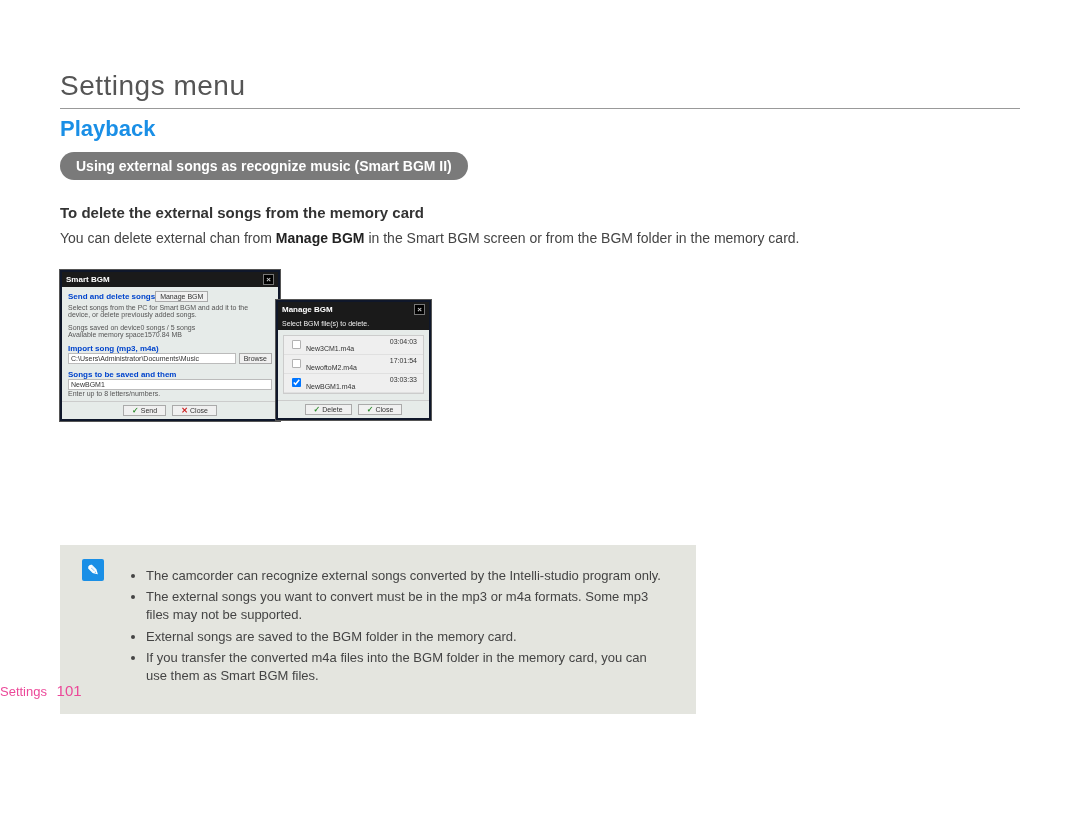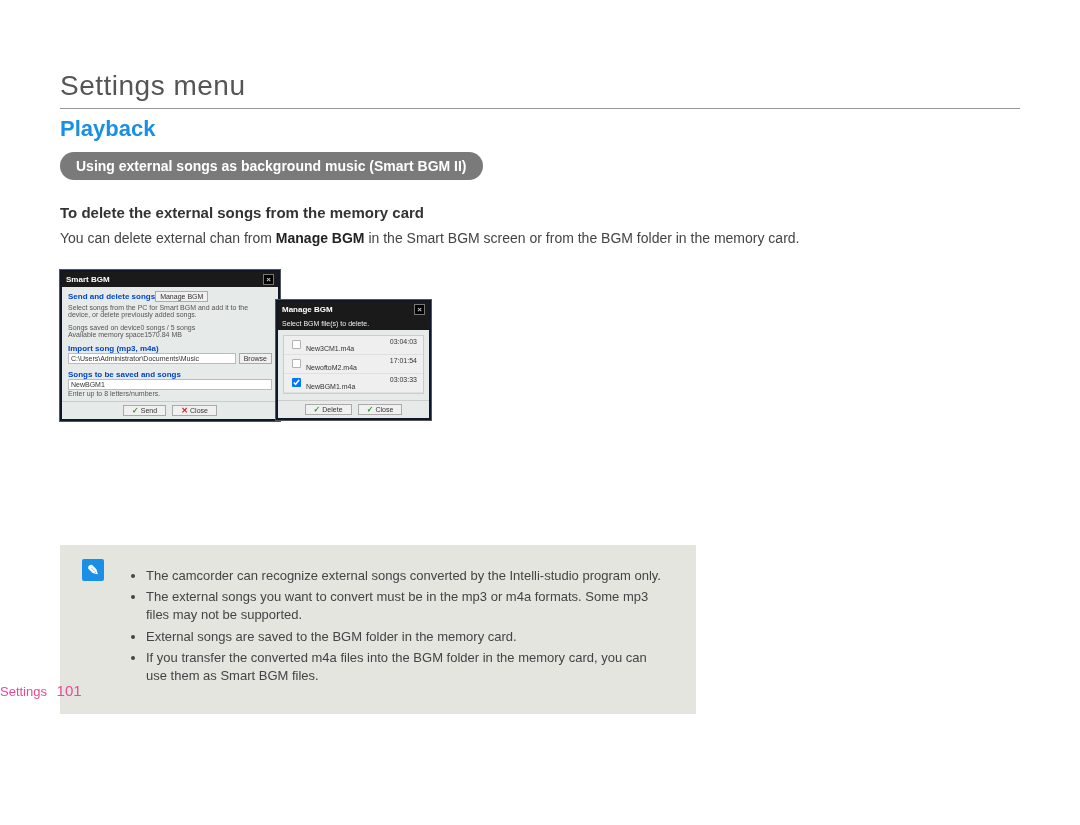--- a/index.html
+++ b/index.html
@@ -173,21 +173,21 @@
 </head>
 <body>
 
 <div class="page">
 
   <div class="page-title">Settings menu</div>
   <hr class="title-rule">
 
   <div class="section-title">Playback</div>
 
-  <div class="pill">Using external songs as background music (Smart BGM II)</div>
+  <div class="pill">Using external songs as recognize music (Smart BGM II)</div>
 
   <div class="subheading">To delete the external songs from the memory card</div>
 
   <div class="bodytext">
     <span>You can delete external chan from </span><b>Manage BGM</b><span> in the Smart BGM screen or from the BGM folder in the memory card.</span>
   </div>
 
   
   <div class="screenshot-stack">
 
@@ -208,21 +208,21 @@
         </div>
         <div class="row-flex">
           <span class="tiny-text">Available memory space</span>
           <span class="tiny-text">1570.84 MB</span>
         </div>
         <div class="blue-label" style="margin-top:6px;">Import song (mp3, m4a)</div>
         <div class="row-flex" style="gap:3px;">
           <span class="field-box" style="flex:1; overflow:hidden; white-space:nowrap;">C:\Users\Administrator\Documents\Music</span>
           <span class="small-btn">Browse</span>
         </div>
-        <div class="blue-label" style="margin-top:6px;">Songs to be saved and songs</div>
+        <div class="blue-label" style="margin-top:6px;">Songs to be saved and them</div>
         <div class="field-box">NewBGM1</div>
         <div class="tiny-text">Enter up to 8 letters/numbers.</div>
       </div>
       <div class="btn-bar">
         <span class="small-btn"><span class="check-glyph">✓</span><span>Send</span></span>
         <span class="small-btn"><span class="x-glyph">✕</span><span>Close</span></span>
       </div>
     </div>
 
     <div class="win win-front">

